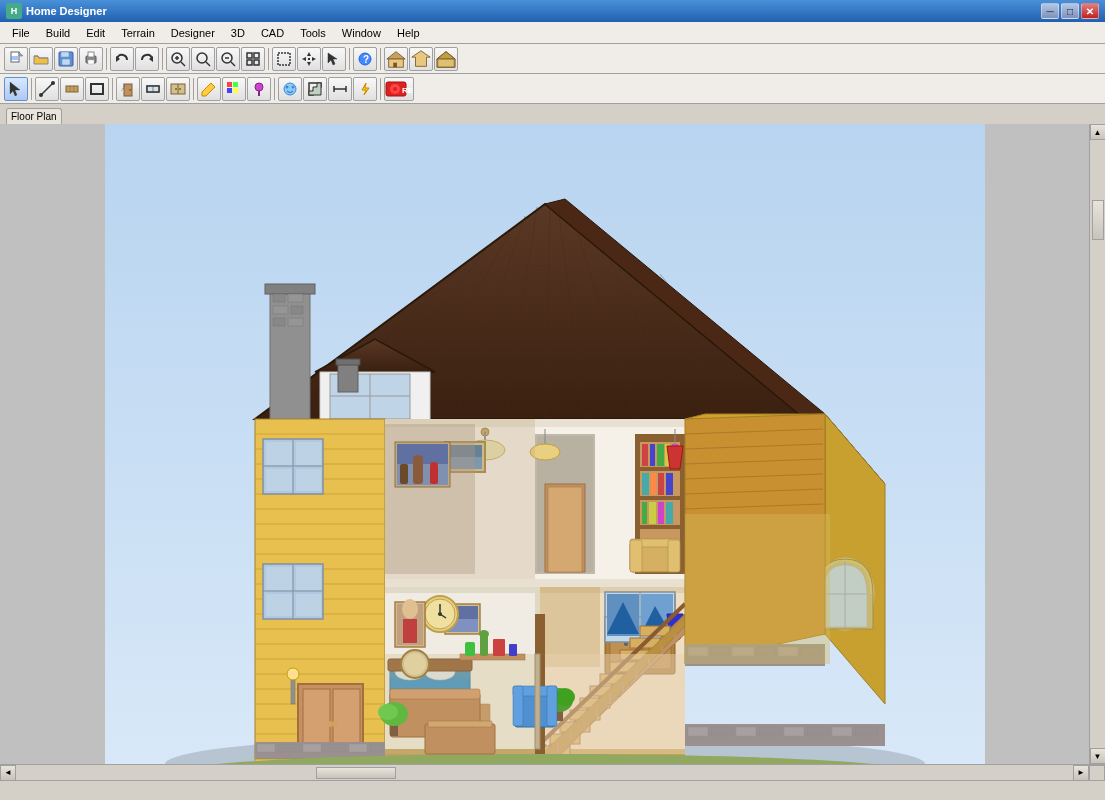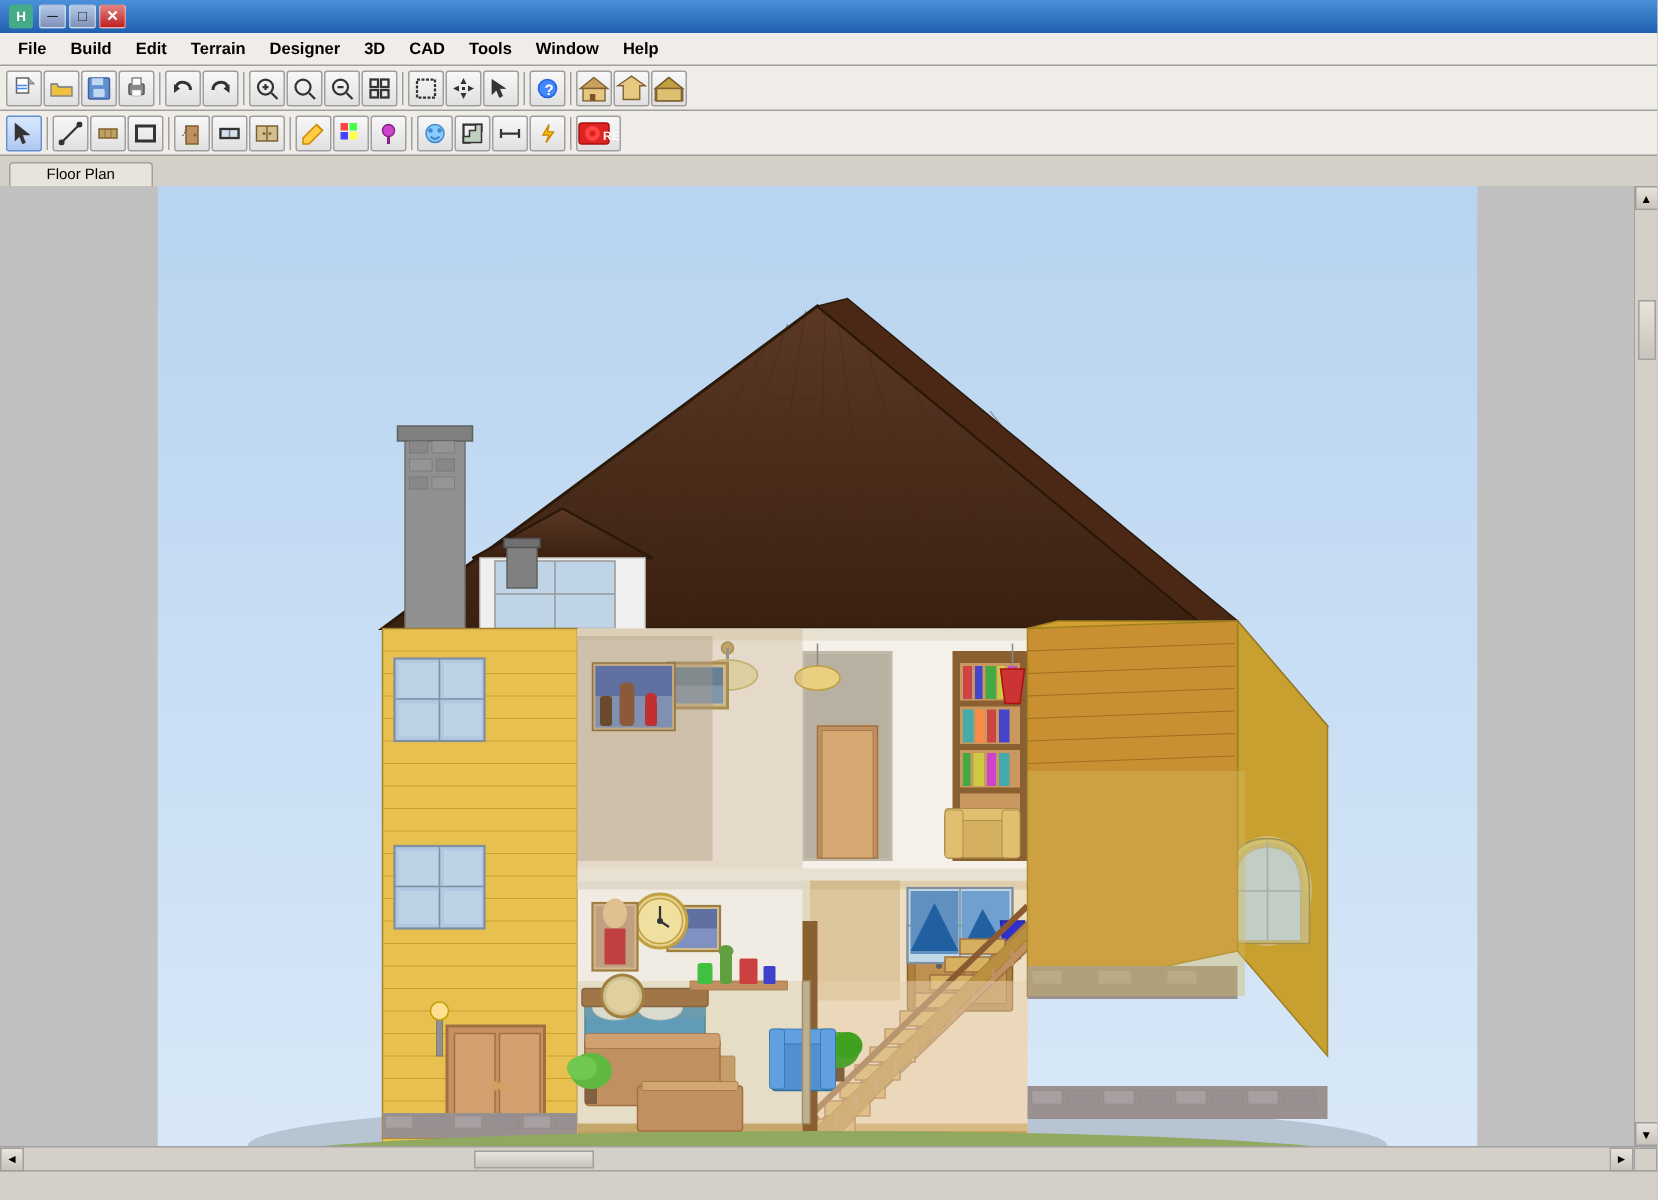--- a/index.html
+++ b/index.html
@@ -54,21 +54,20 @@
       height: 22px;
       padding: 0 4px;
       border-bottom: 1px solid #a0a0a0;
     }
     .menu-item {
       padding: 2px 8px;
       cursor: pointer;
       color: #000;
       font-size: 11px;
       border-radius: 2px;
-      font-weight: bold;
     }
 
     
     .toolbar-row {
       display: flex;
       align-items: center;
       background: #f0ede8;
       height: 30px;
       padding: 2px 4px;
       border-bottom: 1px solid #a0a0a0;
@@ -103,21 +102,21 @@
 
     
     .tab-bar {
       display: flex;
       align-items: flex-end;
       background: #d4d0c8;
       height: 20px;
       padding: 0 6px;
     }
     .tab {
-      padding: 2px 24px;
+      padding: 2px 4px;
       background: #e8e4dc;
       border: 1px solid #a0a0a0;
       border-bottom: none;
       font-size: 10px;
       cursor: pointer;
       border-radius: 3px 3px 0 0;
     }
 
     
     .canvas-area {
@@ -221,20 +220,21 @@
       display: flex;
       flex: 1;
       overflow: hidden;
     }
   </style>
 </head>
 <body>
 
 <div class="title-bar">
   <div class="title-bar-icon">H</div>
+  <span class="title-bar-text">Home Designer</span>
   <div class="title-bar-controls">
     <div class="title-ctrl">─</div>
     <div class="title-ctrl">□</div>
     <div class="title-ctrl close">✕</div>
   </div>
 </div>
 
 <div class="menu-bar">
   <div class="menu-item">File</div>
   <div class="menu-item">Build</div>

